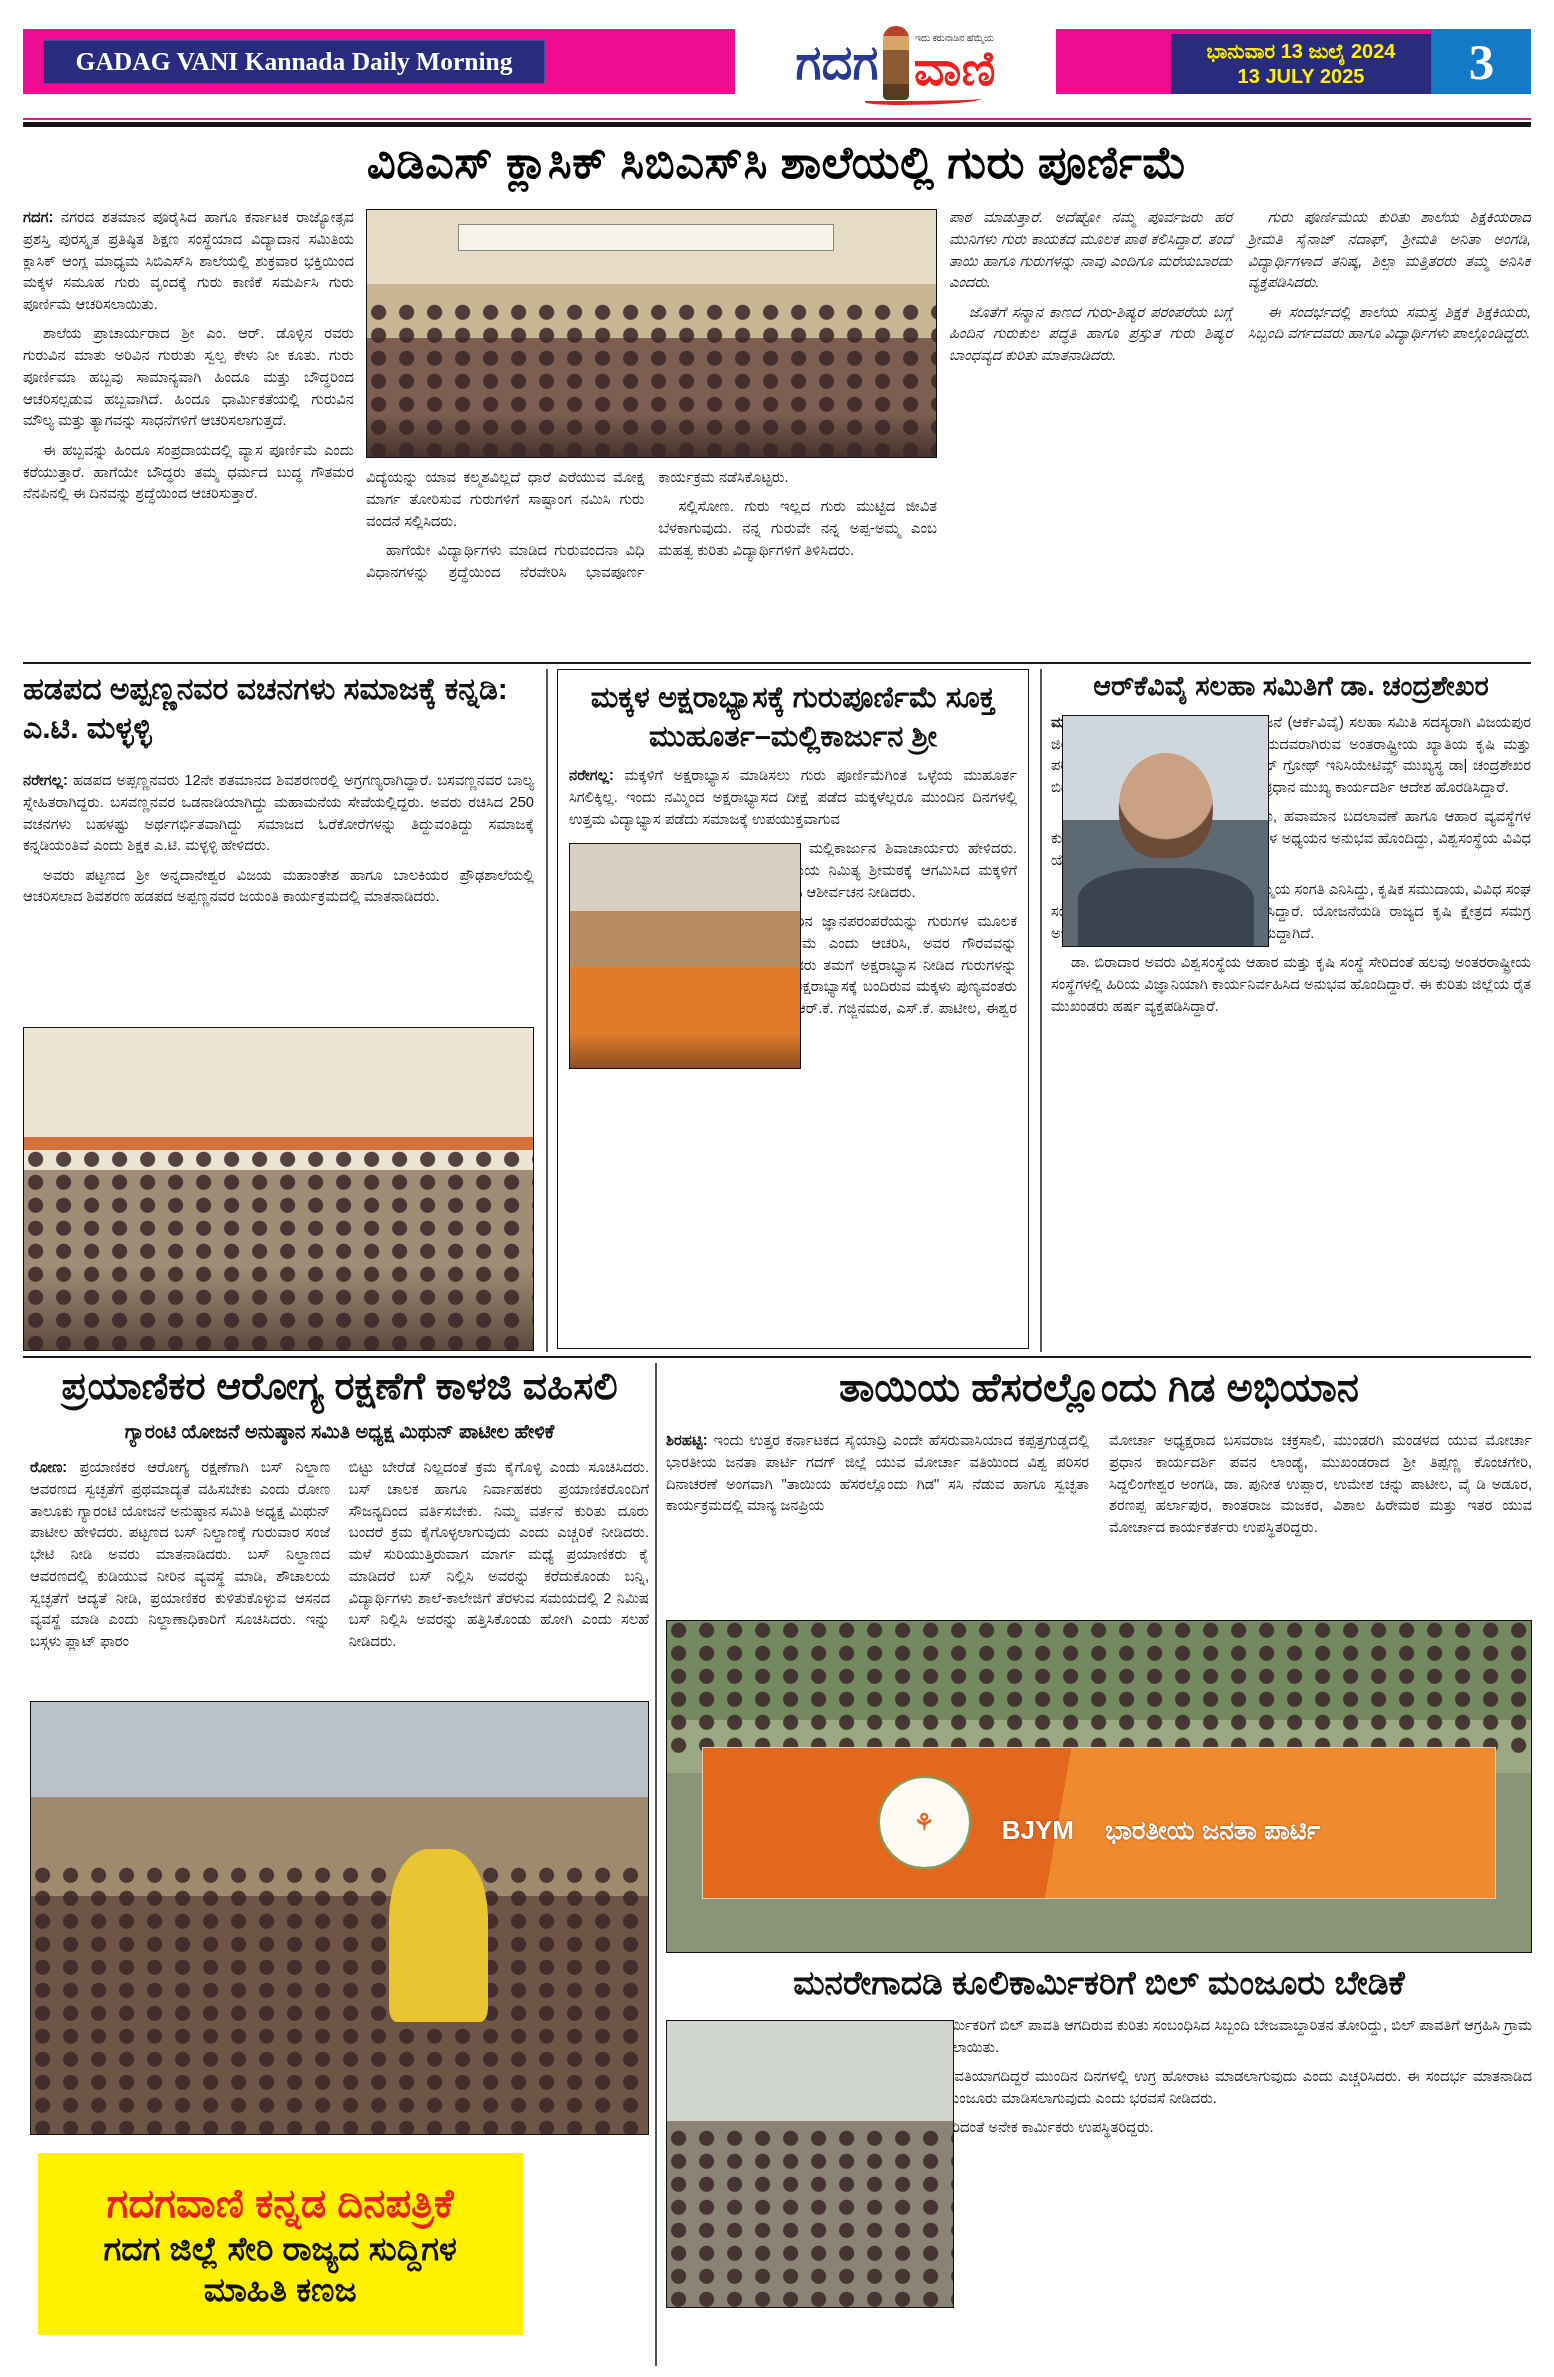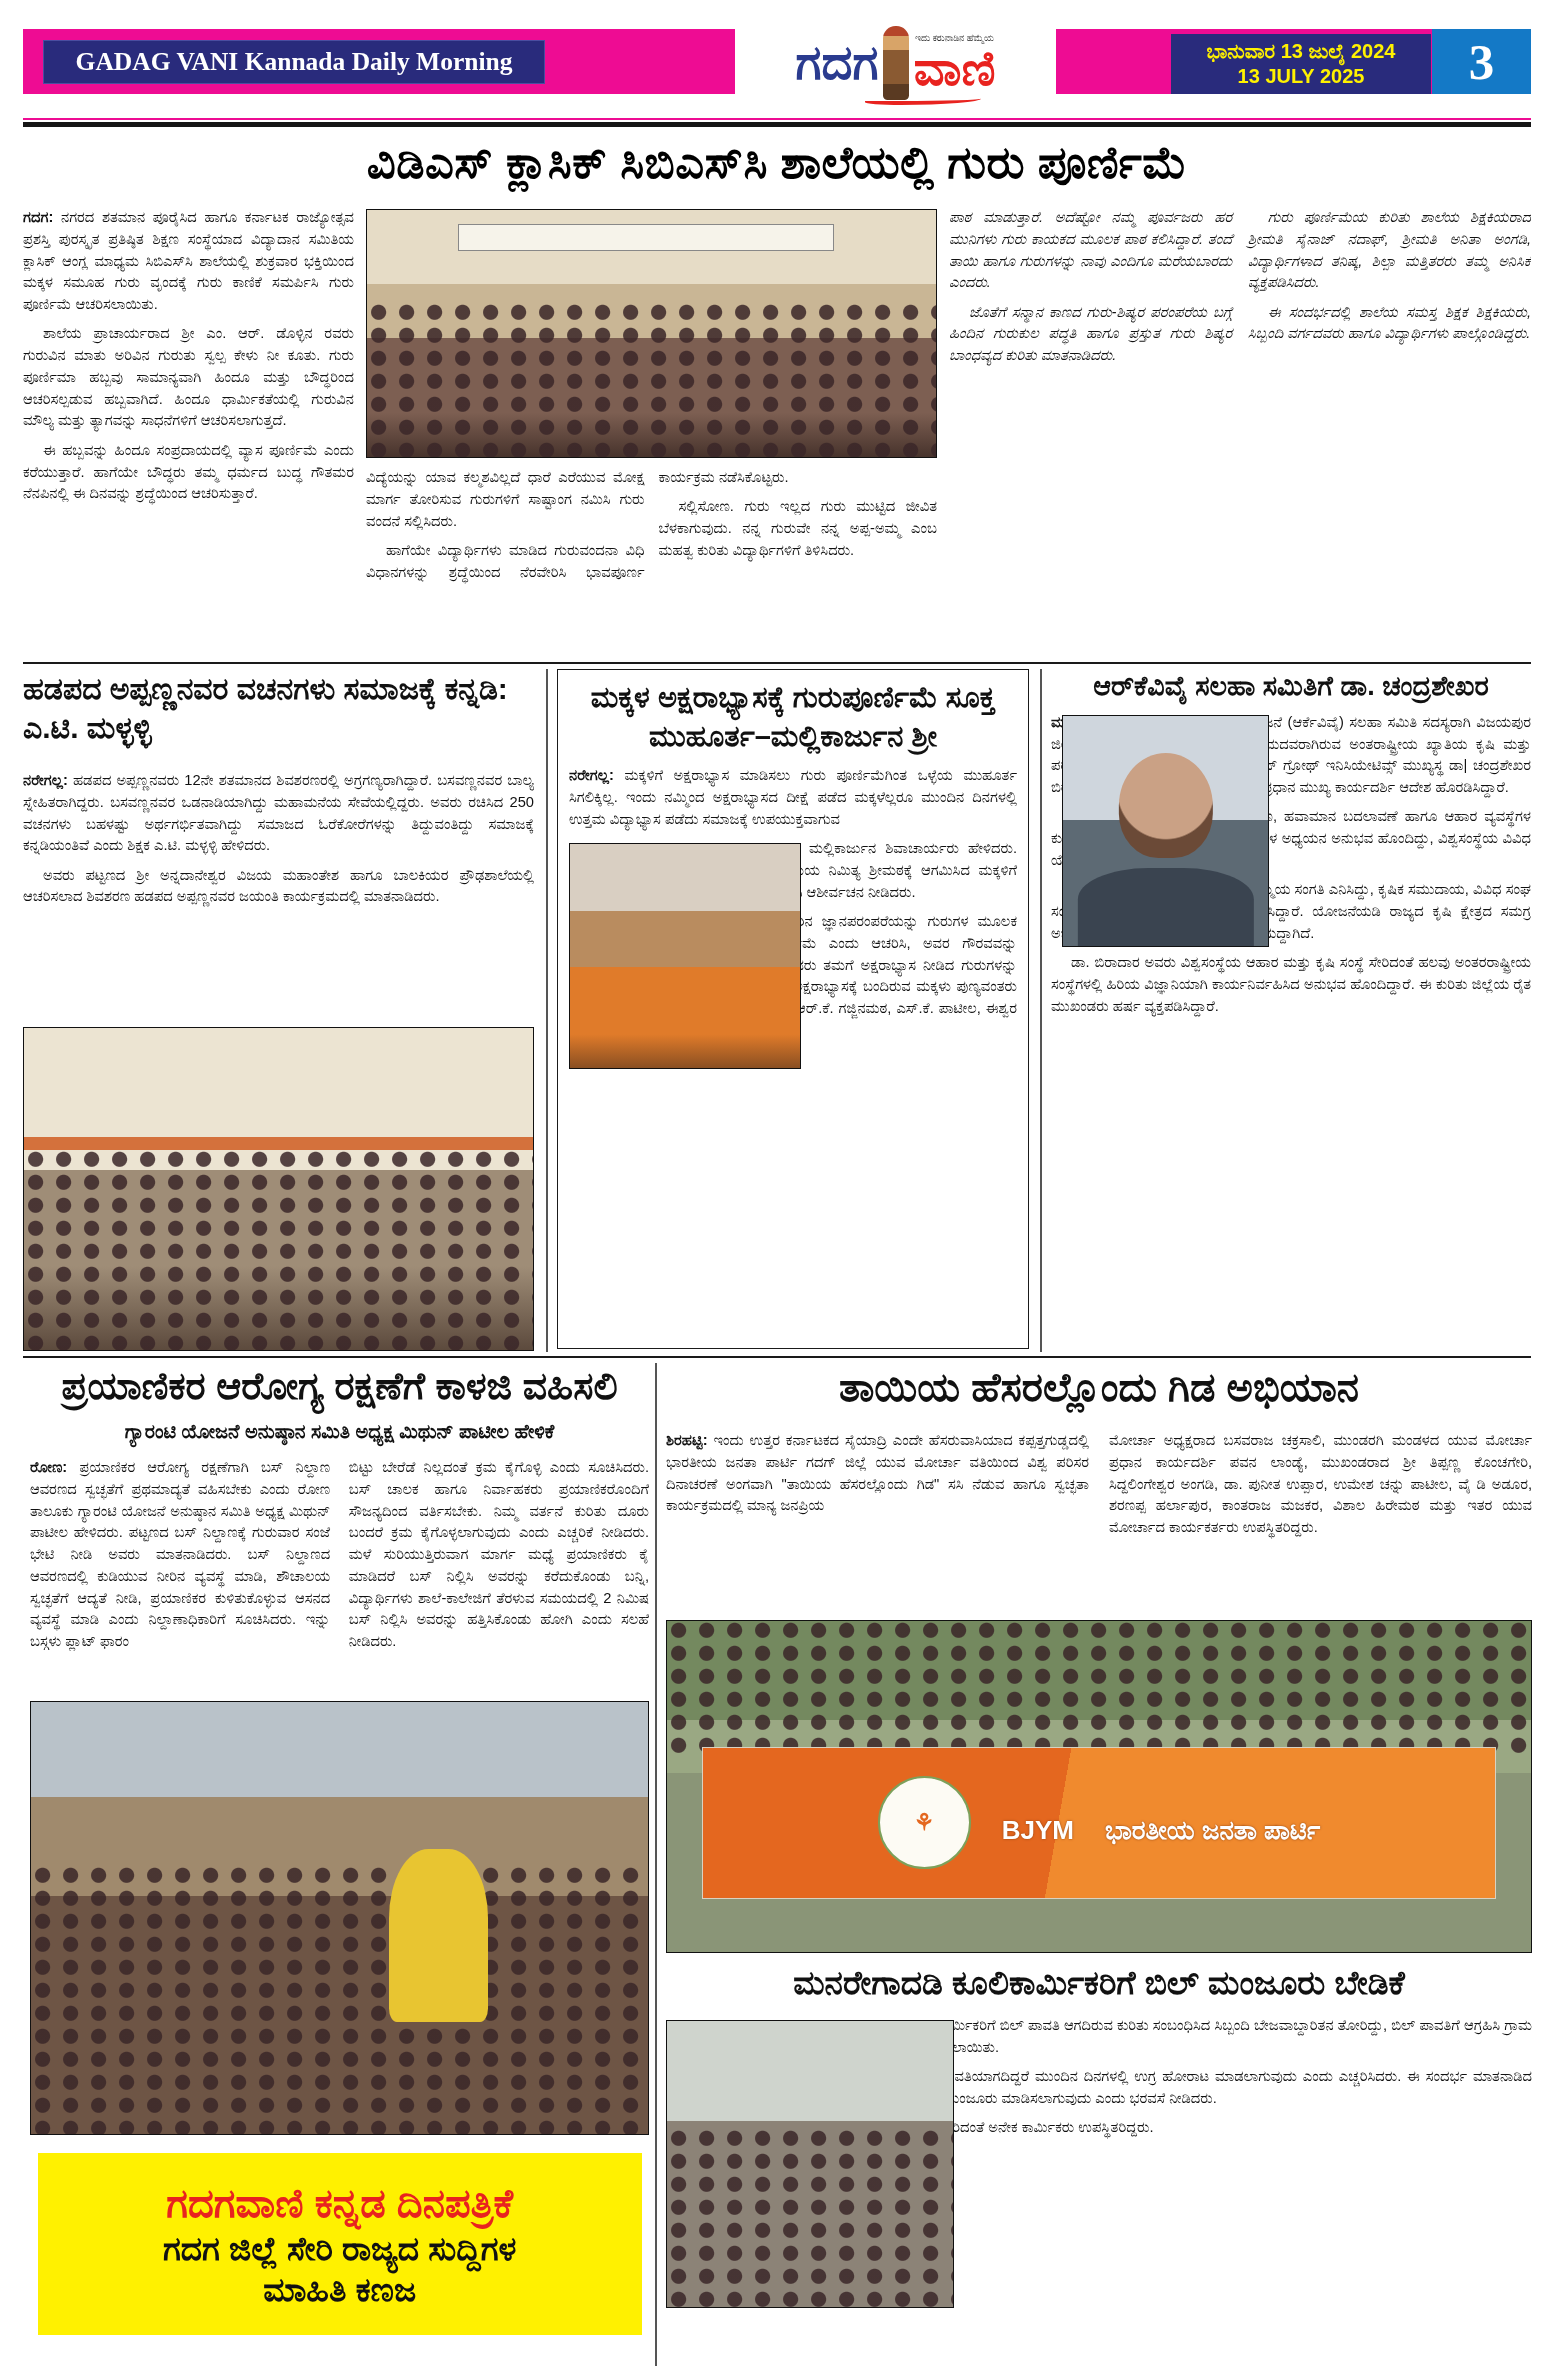--- a/index.html
+++ b/index.html
@@ -68,21 +68,21 @@
   
   .rule-r1{left:23px;top:662px;width:1508px;height:2.3px;}
   .rule-r2{left:23px;top:1356px;width:1508px;height:2.3px;}
   .row3{left:23px;top:1363px;width:1508px;height:1008px;}
   .r3-v{left:632px;top:0;width:1.5px;height:1003px;}
   .secL{left:0;top:0;width:619px;height:1006px;margin-left:7px;}
   .secL-h{left:0;top:1.5px;width:619px;font-size:38px;font-weight:800;text-align:center;}
   .secL-sub{left:0;top:57px;width:619px;font-size:19.4px;font-weight:bold;text-align:center;}
   .secL-body{left:0;top:94px;width:619px;height:237px;column-count:2;column-gap:18.6px;}
   .secL-photo{left:0;top:338px;width:619px;height:434px;}
-  .ad-box{left:7.7px;top:790px;width:604px;height:182px;background:#fff100;
+  .ad-box{left:7.7px;top:790px;width:485px;height:182px;background:#fff100;
         display:flex;flex-direction:column;align-items:center;justify-content:center;line-height:1.25;}
   .ad-l1{font-size:40px;font-weight:800;color:#e8231f;}
   .ad-l2,.ad-l3{font-size:33px;font-weight:800;color:#111;}
   .secR{left:643px;top:0;width:866px;height:1006px;}
   .secR-h{left:0;top:1.5px;width:866px;font-size:40px;font-weight:800;text-align:center;}
   .secR-body{left:0;top:67px;width:866px;height:184px;column-count:2;column-gap:20px;}
   .secR-photo{left:0;top:257px;width:866px;height:333px;}
   .a7-h{left:0;top:601px;width:866px;font-size:33px;font-weight:800;text-align:center;}
   .a7-body{left:0;top:652px;width:866px;height:350px;}
   .a7-photo{float:left;width:288px;height:288px;margin:4.6px 12.4px 4.6px 0;position:relative;}

